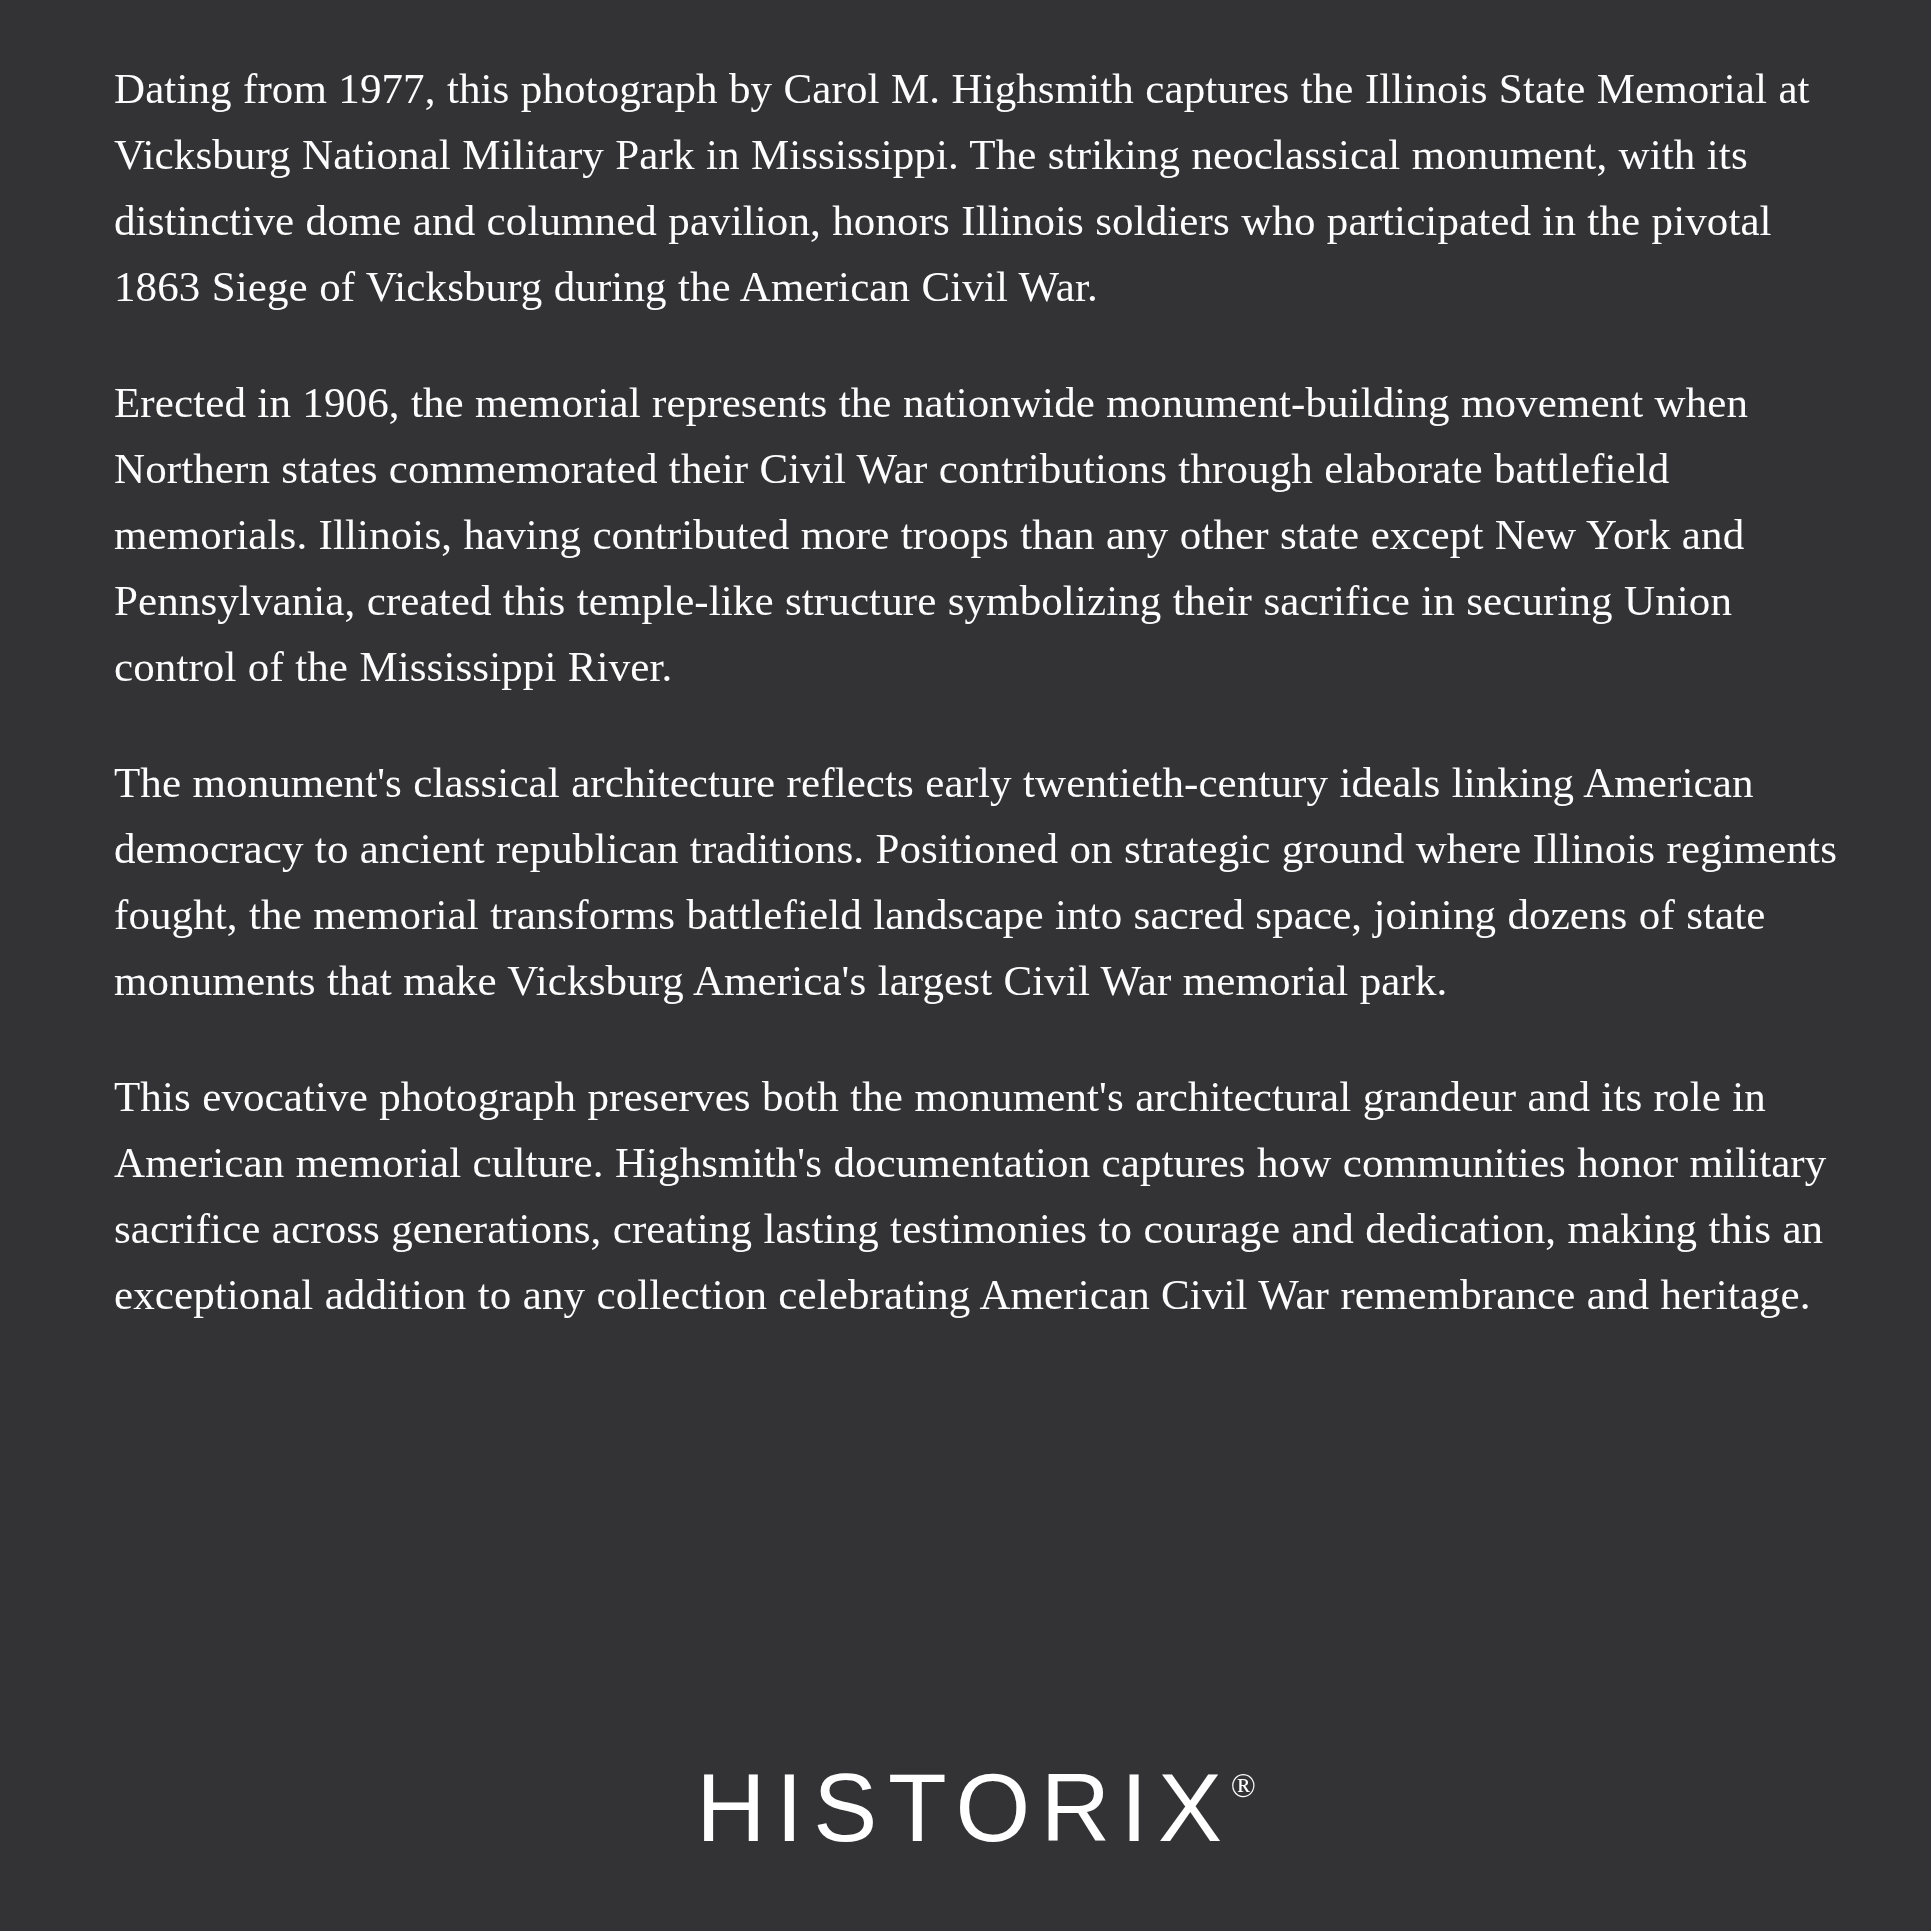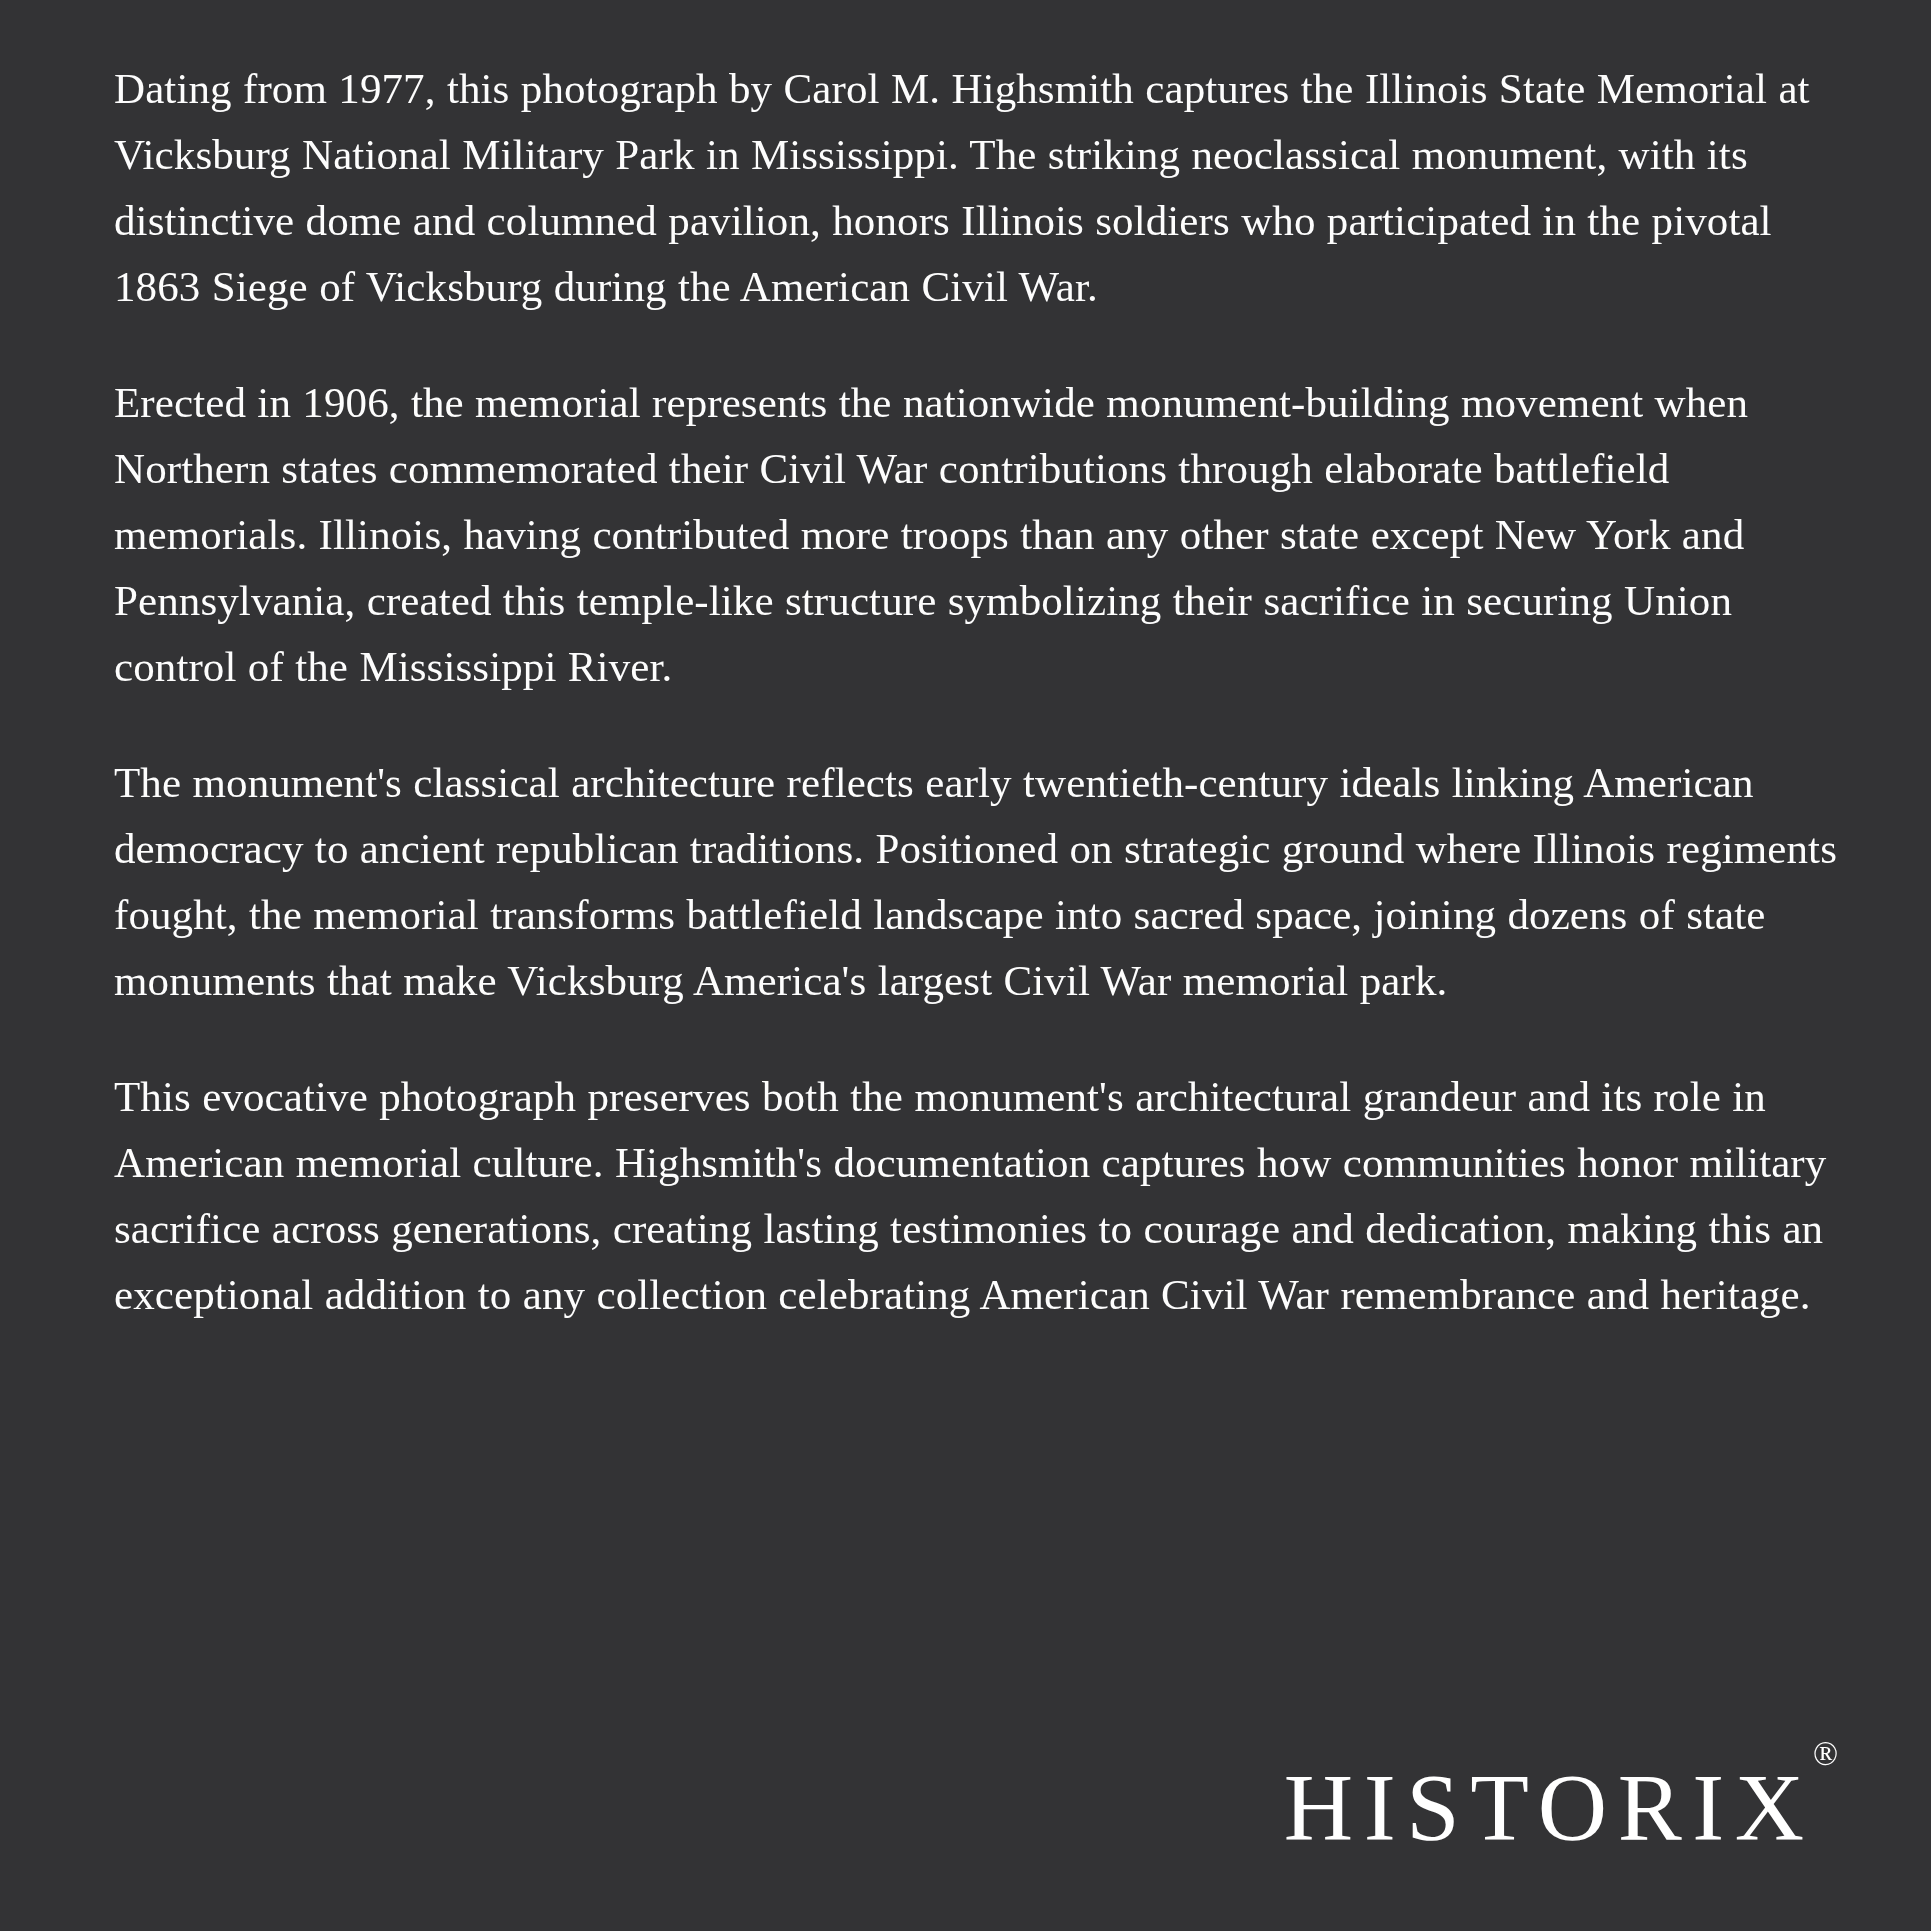--- a/index.html
+++ b/index.html
@@ -15,21 +15,20 @@
     overflow: hidden;
   }
   .page {
     box-sizing: border-box;
     width: 1931px;
     height: 1931px;
     background: #333335;
     padding: 56px 93px 0 114px;
     display: flex;
     flex-direction: column;
-    align-items: flex-end;
   }
   .body-copy {
     flex: 0 0 auto;
   }
   .para {
     font-size: 43px;
     line-height: 66px;
     letter-spacing: 0.1px;
     margin: 0 0 50px 0;
     color: #fdfdfd;
@@ -50,22 +49,21 @@
   .brand {
     display: inline-flex;
     align-items: flex-start;
     color: #ffffff;
   }
   .brand-name {
     font-size: 96px;
     line-height: 1;
     letter-spacing: 10.6px;
     font-weight: 400;
-    font-family: Liberation Serif, serif;
-    margin-top: 32px;
+    font-family: Liberation Sans, sans-serif;
   }
   .brand-mark {
     font-size: 33px;
     line-height: 1;
     margin-top: 9.7px;
     margin-left: -1.9px;
     font-family: "Liberation Serif", "DejaVu Serif", serif;
   }
 </style>
 </head>

